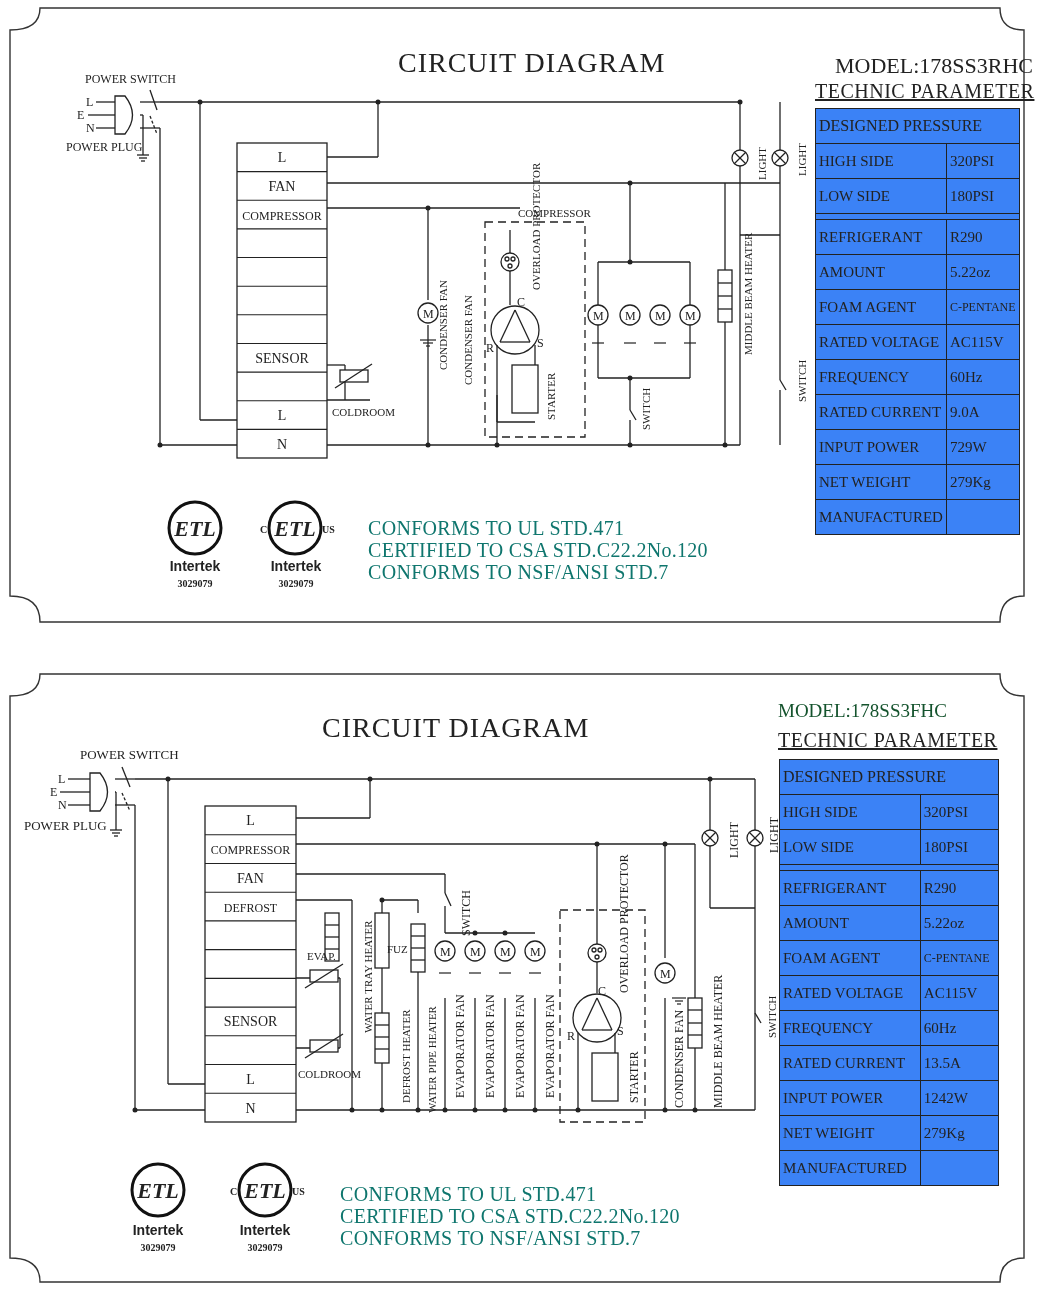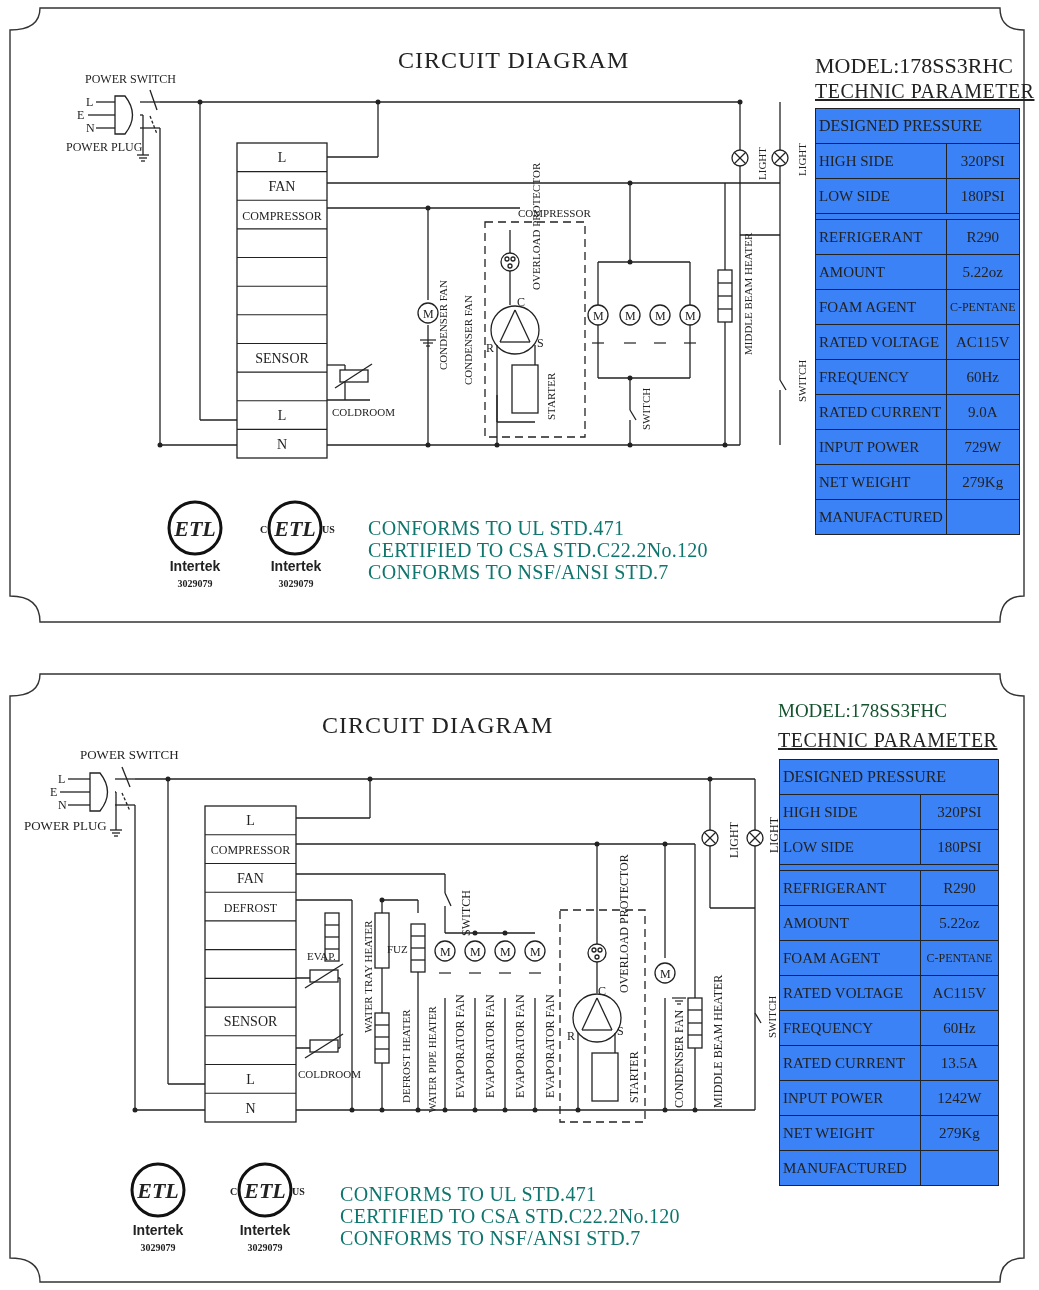--- a/index.html
+++ b/index.html
@@ -3,26 +3,26 @@
 <meta charset="utf-8">
 <style>
   html, body { margin:0; padding:0; background:#ffffff; }
   body { width:1039px; height:1290px; position:relative; overflow:hidden;
          font-family:"Liberation Serif", "DejaVu Serif", serif; color:#222; }
   .panel { position:absolute; left:0; width:1039px; }
   #panel-top { top:0; height:640px; }
   #panel-bottom { top:668px; height:622px; }
   svg { position:absolute; left:0; top:0; }
   svg text { font-family:"Liberation Serif", "DejaVu Serif", serif; fill:#222; }
-  .title { position:absolute; font-size:24px; letter-spacing:1px; white-space:nowrap; }
+  .title { position:absolute; font-size:28px; letter-spacing:1px; white-space:nowrap; }
   .model { position:absolute; font-size:22px; white-space:nowrap; }
   .technic { position:absolute; font-size:20px; white-space:nowrap; letter-spacing:0.5px;text-decoration:underline; }
   table.spec { position:absolute; border-collapse:collapse; font-size:15px; background:#3b82f6; }
   table.spec td { border:1.3px solid #222; padding:0 3px; height:34px; white-space:nowrap; }
-  table.spec td.v { text-align:center; }
+  table.spec td.v { text-align:left; }
   table.spec tr.gap td { height:5px; padding:0; border-left:1.3px solid #222; border-right:1.3px solid #222; }
   .conform { position:absolute; font-size:20px; line-height:22px; color:#0f766e; letter-spacing:0.3px; white-space:nowrap; }
   .logo { position:absolute; width:90px; text-align:center; }
   .logo .lbl { font-family:"Liberation Sans", "DejaVu Sans", sans-serif; font-weight:bold; font-size:14px; display:block; }
   .logo .num { font-family:"Liberation Serif", serif; font-weight:bold; font-size:10px; display:block; margin-top:4px; }
 </style>
 </head>
 <body>
 
 <div class="panel" id="panel-top">
@@ -218,21 +218,21 @@
         <circle cx="195" cy="528" r="26" fill="#fff" stroke="#111" stroke-width="3"></circle>
         <text x="195" y="536" text-anchor="middle" font-size="22" font-weight="bold" font-style="italic">ETL</text>
         <circle cx="295" cy="528" r="26" fill="#fff" stroke="#111" stroke-width="3"></circle>
         <text x="295" y="536" text-anchor="middle" font-size="22" font-weight="bold" font-style="italic">ETL</text>
         <text x="260" y="533" font-size="10" font-weight="bold">C</text>
         <text x="322" y="533" font-size="10" font-weight="bold">US</text>
       </g>
   </svg>
 
   <div class="title" style="left:398px; top:47px;">CIRCUIT DIAGRAM</div>
-  <div class="model" style="left:815px; top:53px;">MODEL:178SS3RHC</div>
+  <div class="model" style="left:835px; top:53px;">MODEL:178SS3RHC</div>
   <div class="technic" style="left:815px; top:80px;">TECHNIC  PARAMETER</div>
 
   <table class="spec" id="top-spec" style="left:815px; top:108px; width:202px;">
       <tbody>
         <tr>
           <td colspan="2" style="font-size:16px">DESIGNED PRESSURE</td>
         </tr>
         <tr>
           <td>HIGH SIDE</td>
           <td class="v">320PSI</td>

